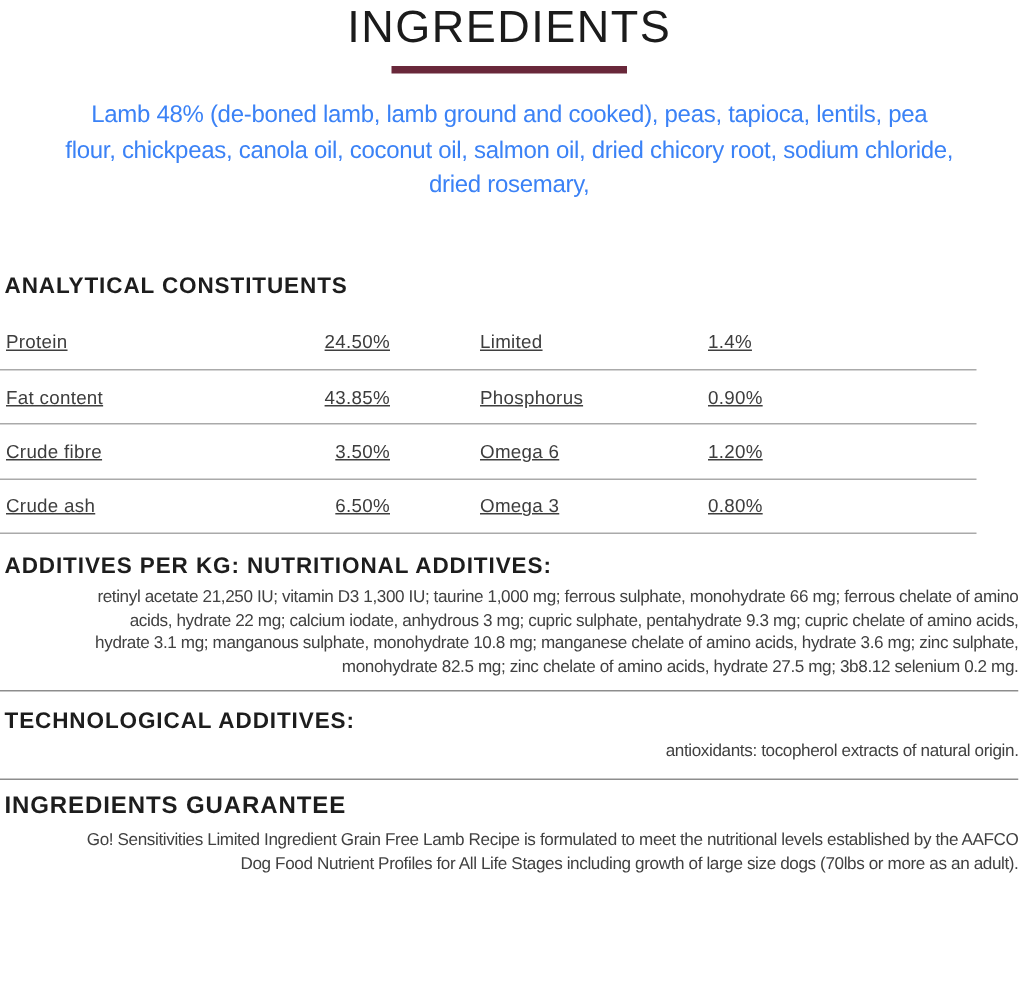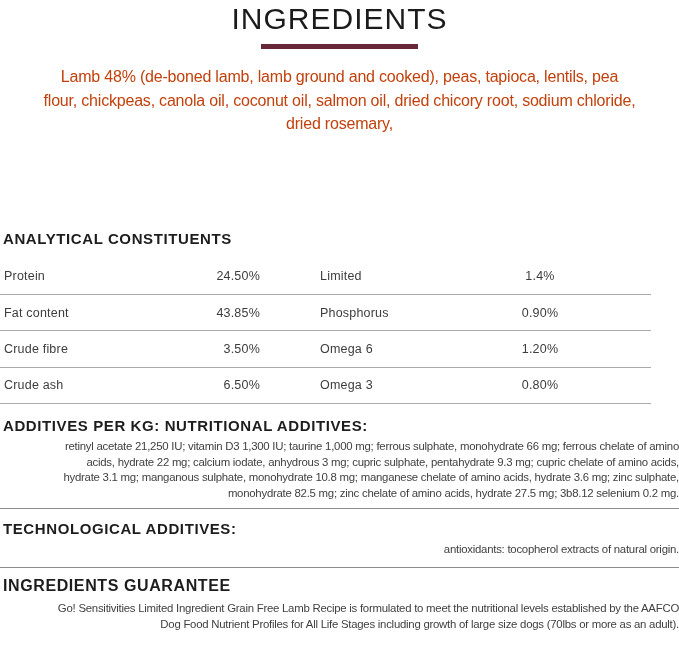--- a/index.html
+++ b/index.html
@@ -27,55 +27,55 @@
     margin: 8px auto 0 auto;
   }
 
   
   .ingredients {
     margin: 16px 0 0 0;
     text-align: center;
     font-size: 16px;
     line-height: 23.5px;
     letter-spacing: -0.2px;
-    color: #c2410c;
+    color: #3b82f6;
   }
   .line-block > div { white-space: nowrap; }
 
   
   .section-heading {
     margin: 0 0 0 3px;
     font-size: 15px;
     font-weight: bold;
     letter-spacing: 0.6px;
     color: #1d1d1d;
   }
-  .h-analytical { margin-top: 94px; }
+  .h-analytical { margin-top: 46px; }
   .h-additives  { margin-top: 13px; }
   .h-tech       { margin-top: 11px; }
   .h-guarantee  { margin-top: 9px; font-size: 16px; }
 
   
-  .analytical-table { margin-top: 12px; width: 651px; }
+  .analytical-table { margin-top: 12px; width: 651px; text-decoration: underline; }
   .a-row {
     display: grid;
     grid-template-columns: 156px 104px 212px 136px;
     align-items: center;
     height: 36.4px;
     border-bottom: 1px solid #aaaaaa;
     padding-right: 71px;
     box-sizing: border-box;
     font-size: 12.5px;
     letter-spacing: 0.2px;
     color: #3d3d3d;
   }
   .a-label-left  { padding-left: 4px; text-align: left; }
   .a-value-left  { text-align: right; }
   .a-label-right { padding-left: 60px; text-align: left; }
-  .a-value-right { text-align: center; }
+  .a-value-right { text-align: left; }
 
   
   .body-text {
     margin: 5px 0 0 3px;
     font-size: 11.4px;
     line-height: 15.6px;
     letter-spacing: -0.25px;
     color: #414141;
     text-align: right;
   }

